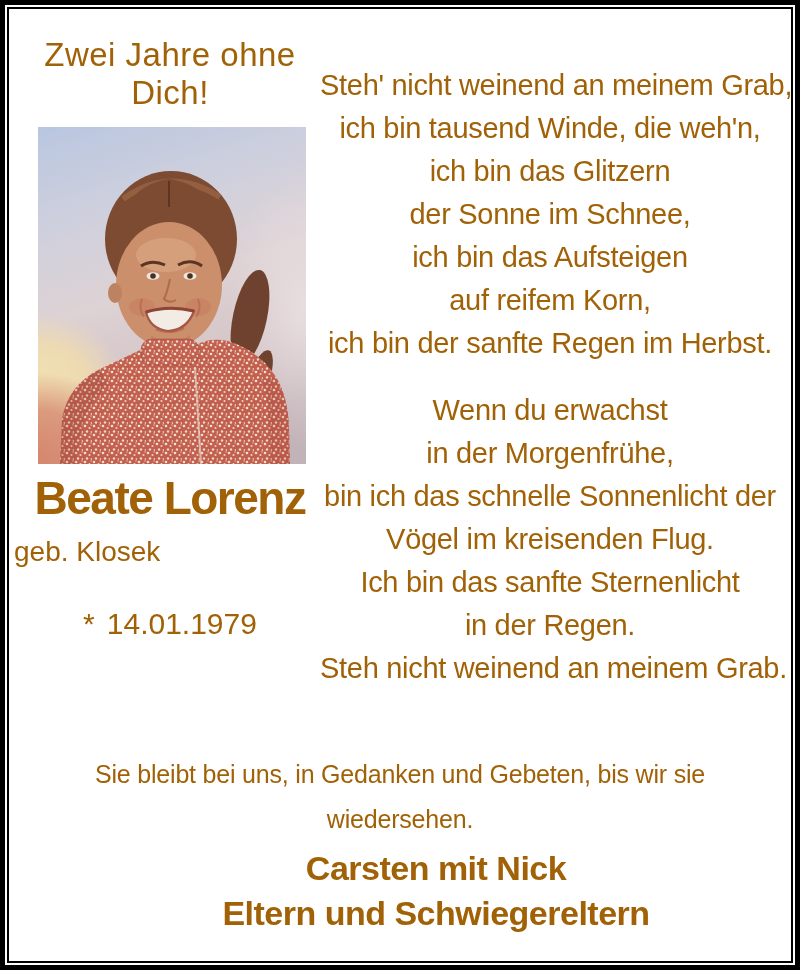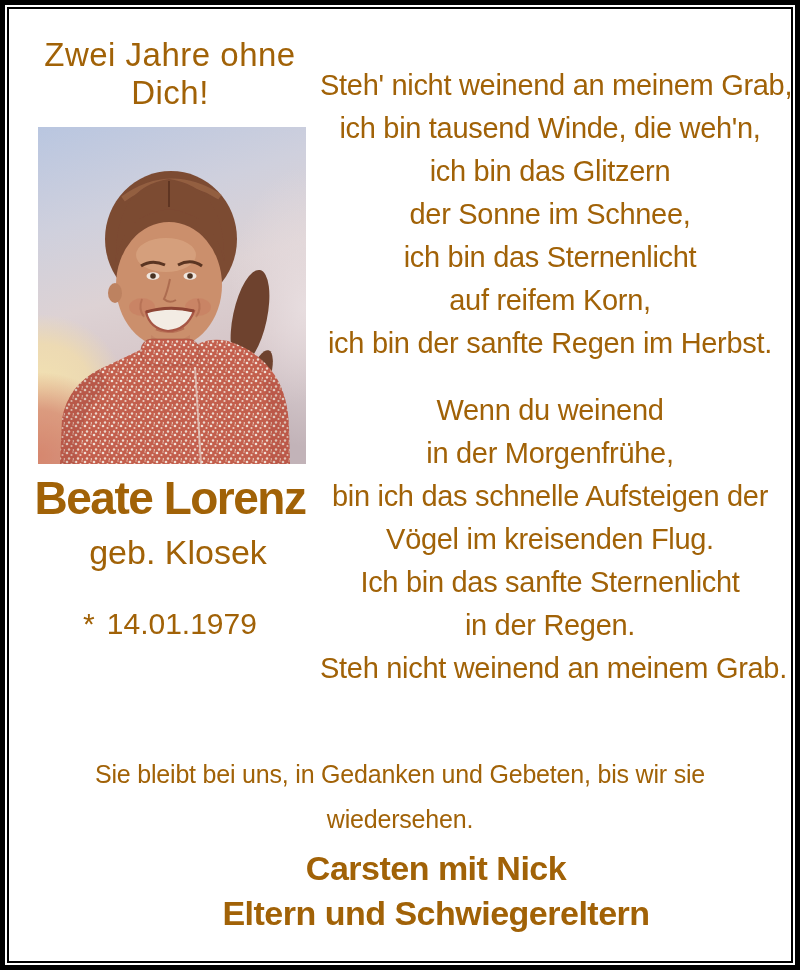--- a/index.html
+++ b/index.html
@@ -24,22 +24,22 @@
     position: absolute; left: 38px; top: 127px; width: 268px; height: 337px;
   }
   .photo svg { display: block; width: 268px; height: 337px; }
 
   .name {
     position: absolute; left: 0; top: 472px; width: 340px;
     text-align: center; font-size: 46px; line-height: 52px;
     font-weight: 700; letter-spacing: -1.5px;
   }
   .maiden {
-    position: absolute; left: 8px; top: 534px; width: 340px;
-    text-align: center; font-size: 34px; line-height: 36px;
+    position: absolute; left: 14px; top: 534px; width: 340px;
+    text-align: left; font-size: 28px; line-height: 36px;
   }
   .dates {
     position: absolute; left: 0; top: 604px; width: 340px;
     text-align: center; font-size: 30px; line-height: 40px;
   }
   .dates .sym { display: inline-block; margin-right: 12px; }
 
   .poem {
     position: absolute; left: 320px; width: 460px;
     text-align: center; font-size: 29px; line-height: 43px;
@@ -168,29 +168,29 @@
     <div class="date-line">
       <span class="sym">*</span><span>14.01.1979</span>
     </div>
   </div>
 
   <div class="poem stanza1">
     <div>Steh' nicht weinend an meinem Grab,</div>
     <div>ich bin tausend Winde, die weh'n,</div>
     <div>ich bin das Glitzern</div>
     <div>der Sonne im Schnee,</div>
-    <div>ich bin das Sternenlicht</div>
+    <div>ich bin das Aufsteigen</div>
     <div>auf reifem Korn,</div>
     <div>ich bin der sanfte Regen im Herbst.</div>
   </div>
 
   <div class="poem stanza2">
-    <div>Wenn du weinend</div>
+    <div>Wenn du erwachst</div>
     <div>in der Morgenfrühe,</div>
-    <div>bin ich das schnelle Aufsteigen der</div>
+    <div>bin ich das schnelle Sonnenlicht der</div>
     <div>Vögel im kreisenden Flug.</div>
     <div>Ich bin das sanfte Sternenlicht</div>
     <div>in der Regen.</div>
     <div>Steh nicht weinend an meinem Grab.</div>
   </div>
 
   <div class="closing">
     <div>Sie bleibt bei uns, in Gedanken und Gebeten, bis wir sie</div>
     <div>wiedersehen.</div>
   </div>

